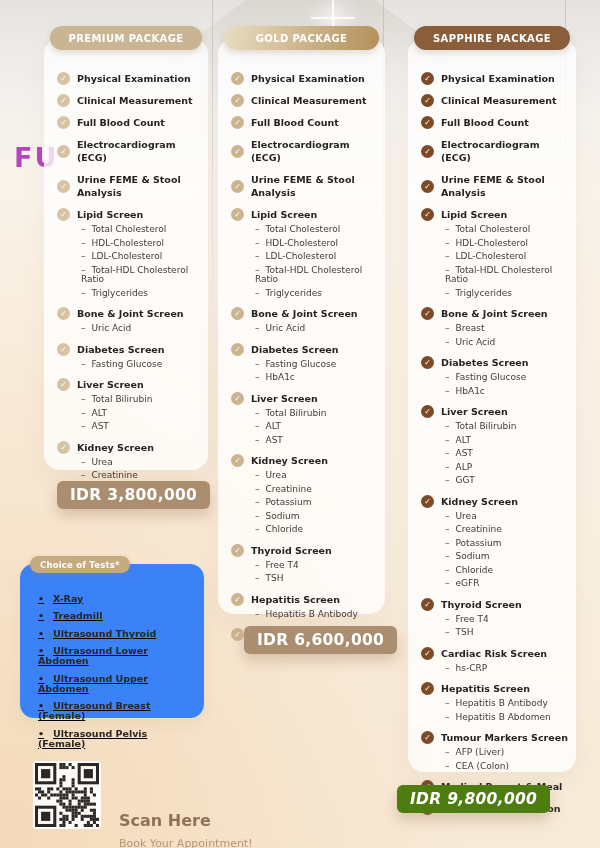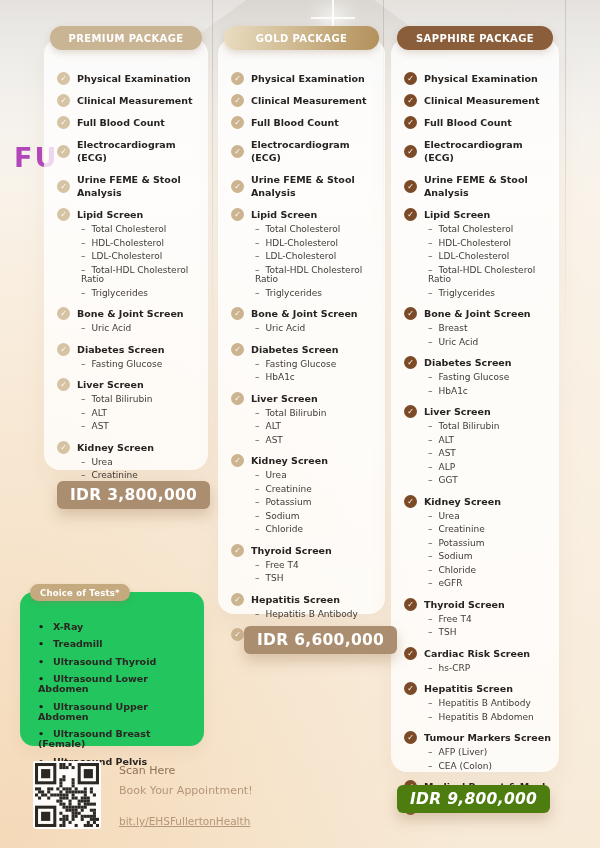--- a/index.html
+++ b/index.html
@@ -34,56 +34,56 @@
   .flare::before,.flare::after{content:"";position:absolute;background:rgba(255,255,255,.85);}
   .flare::before{left:1px;top:-20px;width:2px;height:44px;}
   .flare::after{left:-20px;top:1px;width:44px;height:2px;}
   .watermark{position:absolute;left:14px;top:142px;z-index:0;
     font-size:27px;font-weight:bold;letter-spacing:2px;color:#a21caf;opacity:.8;}
   
   .card{position:absolute;z-index:1;background:rgba(255,255,255,.78);
     border-radius:16px;box-shadow:0 10px 22px rgba(175,145,115,.10);}
   .card-0{left:44px;top:38px;width:164px;height:432px;}
   .card-1{left:218px;top:38px;width:167px;height:576px;}
-  .card-2{left:391px;top:38px;width:168px;height:734px;}
+  .card-2{left:408px;top:38px;width:168px;height:734px;}
   .pill{position:absolute;top:-12px;left:6px;right:6px;height:24px;border-radius:12px;
     display:flex;align-items:center;justify-content:center;
     color:#fff;font-weight:bold;font-size:10px;letter-spacing:.4px;
     box-shadow:0 3px 7px rgba(150,120,90,.25);white-space:nowrap;}
   .items{padding:25px 8px 0 13px;}
   .pkg-item{display:flex;align-items:center;gap:7px;margin-top:9px;
     font-size:9.5px;font-weight:bold;color:#272320;line-height:13px;}
   .check{width:13px;height:13px;border-radius:50%;flex-shrink:0;
     color:#fff;font-size:8px;line-height:13px;text-align:center;font-weight:bold;}
   .sub-item{margin:4px 0 0 24px;font-size:9px;color:#3f3a35;line-height:9.5px;}
   .sub-item::before{content:"\2013";margin-right:6px;color:#4a443e;}
   
   .price{position:absolute;z-index:1;padding:5px 13px;border-radius:6px;
     color:#fff;font-weight:bold;font-size:15.5px;letter-spacing:.3px;
     box-shadow:0 7px 14px rgba(160,120,90,.35);white-space:nowrap;}
   .price-0{left:57px;top:481px;}
   .price-1{left:244px;top:626px;}
   .price-2{left:397px;top:785px;}
   
-  .choice{position:absolute;left:20px;top:592px;width:184px;height:154px;z-index:1;
-    background:#22c55e;border-radius:14px;box-shadow:0 6px 14px rgba(180,150,115,.12);}
+  .choice{position:absolute;left:20px;top:564px;width:184px;height:154px;z-index:1;
+    background:#3b82f6;border-radius:14px;box-shadow:0 6px 14px rgba(180,150,115,.12);text-decoration:underline;}
   .choice-pill{position:absolute;left:10px;top:-8px;height:17px;padding:0 10px;
     background:#c5aa80;border-radius:9px;display:flex;align-items:center;
     color:#fff;font-weight:bold;font-size:8.5px;letter-spacing:.2px;
     box-shadow:0 2px 5px rgba(150,120,90,.3);}
   .choice-items{list-style:none;margin:0;padding:22px 8px 0 18px;}
   .choice-items li{font-size:9.5px;font-weight:bold;color:#2a2622;
     margin-top:7.5px;line-height:10px;}
   .choice-items li::before{content:"\2022";margin-right:9px;color:#1d1a17;}
   
   .booking{position:absolute;left:33px;top:761px;display:flex;gap:18px;z-index:1;}
   .qr{width:68px;height:68px;background:#fdfcfa;border-radius:3px;padding:2px;box-sizing:border-box;}
   .qr svg{display:block;width:100%;height:100%;}
   .booking-text{padding-top:3px;}
-  .scan{font-size:11px;font-weight:normal;color:#8f7258;margin-bottom:7px;}
+  .scan{font-size:16px;font-weight:bold;color:#8f7258;margin-bottom:7px;margin-top:47px;}
   .book{font-size:11px;color:#b49678;margin-bottom:13px;}
   .link{display:inline-block;font-size:10.5px;color:#b49678;
     text-decoration:underline;cursor:pointer;}
 </style>
 </head>
 <body>
 
 <div class="page">
   <div class="bg-top"></div>
   <div class="bg-beam"></div>

